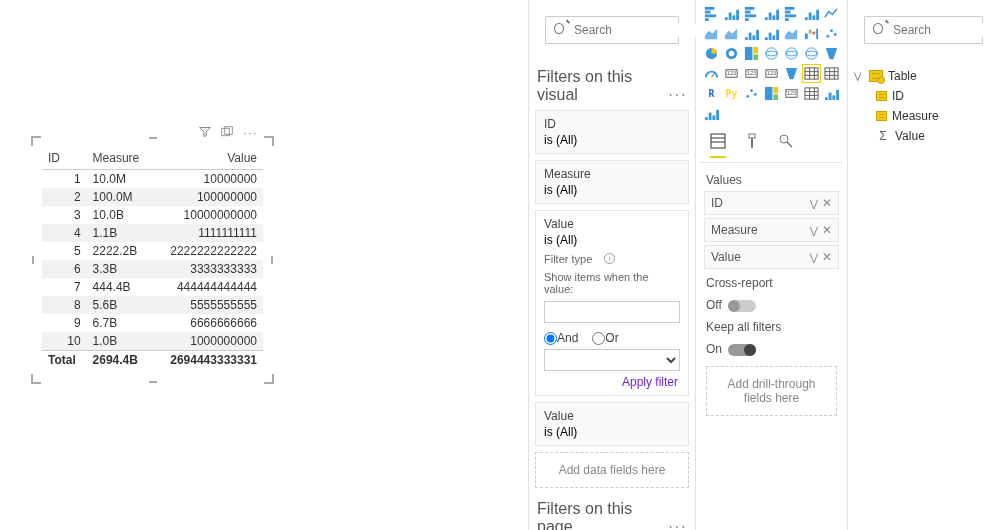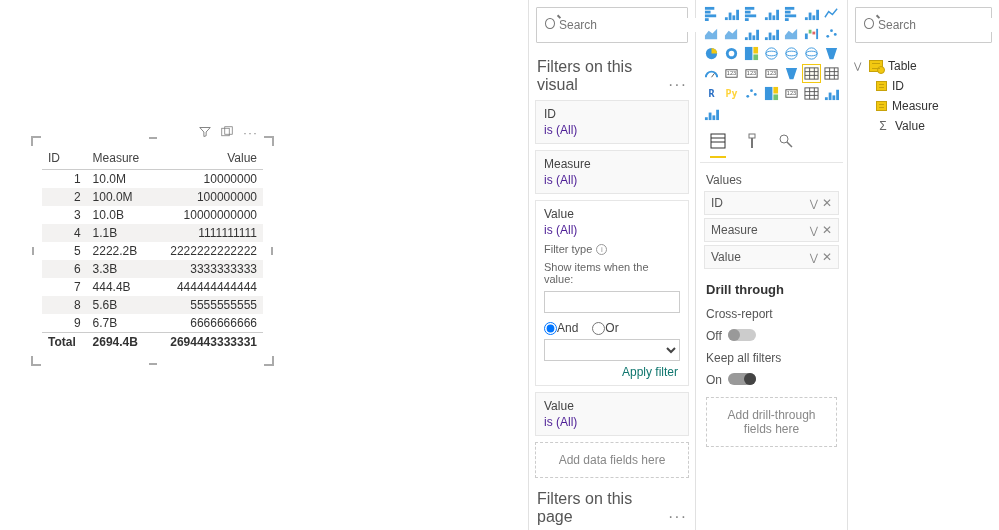--- a/index.html
+++ b/index.html
@@ -23,52 +23,52 @@
   .visual { border: 1px solid transparent; padding: 6px 6px 10px 6px; position: relative; }
   table.pbi { border-collapse: collapse; width: 100%; font-size: 12px; }
   table.pbi th { text-align: left; font-weight: 400; color: #444; border-bottom: 1px solid #ccc; padding: 4px 6px; }
   table.pbi td { padding: 2px 6px; }
   table.pbi td.num { text-align: right; }
   table.pbi tr.alt td { background: #f3f2f1; }
   table.pbi tr.total td { border-top: 1px solid #ccc; font-weight: 600; }
 
   
   .filters-pane { position: absolute; left: 528px; top: 0; width: 168px; height: 530px; border-left: 1px solid #e1e1e1; border-right: 1px solid #e1e1e1; background: #fff; }
-  .search-box { display: flex; align-items: center; border: 1px solid #ccc; padding: 4px 8px; margin: 7px; height: 36px; border-radius: 1px; }
+  .search-box { display: flex; align-items: center; gap: 6px; border: 1px solid #ccc; padding: 4px 8px; margin: 16px; height: 28px; border-radius: 1px; }
   .search-box input { border: none; outline: none; flex: 1; font-size: 12px; }
   .section-title { font-size: 16px; color: #555; padding: 8px 8px 6px 8px; display: flex; justify-content: space-between; align-items: flex-end; }
   .filter-card { border: 1px solid #e6e6e6; background: #f9f9f9; margin: 0 6px 6px 6px; padding: 6px 8px; font-size: 12px; color: #444; }
   .filter-card .fname { margin-bottom: 2px; }
-  .filter-card .fstatus { color: #4c1d95; }
+  .filter-card .fstatus { color: #000000; }
   .filter-card.expanded { background: #fff; }
-  .ftitle { font-size: 11px; color: #666; margin: 6px 0 2px 0; display: flex; align-items: center; gap: 4px; }
+  .ftitle { font-size: 11px; color: #666; margin: 6px 0 2px 0; display: flex; gap: 12px; }
   .ftitle .info { display:inline-block; width:11px; height:11px; border:1px solid #999; border-radius:50%; font-size:8px; line-height:10px; text-align:center; color:#999; }
   select.pbi-select, input.pbi-input { width: 100%; border: 1px solid #ccc; padding: 3px 4px; font-size: 12px; background: #fff; color: #444; height: 22px; }
   .radio-row { display: flex; gap: 14px; align-items: center; margin: 8px 0 4px 0; font-size: 12px; }
   .radio-row label { display: flex; align-items: center; gap: 0; }
-  .apply { text-align: right; color: #0f766e; font-size: 12px; padding: 4px 2px 0 0; }
+  .apply { text-align: right; color: #6d28d9; font-size: 12px; padding: 4px 2px 0 0; }
   .add-fields { border: 1px dashed #ccc; color: #888; text-align: center; padding: 10px; margin: 4px 6px; font-size: 12px; }
 
   
   .viz-pane { position: absolute; left: 696px; top: 0; width: 152px; height: 530px; border-right: 1px solid #e1e1e1; background: #fff; padding: 0 4px; }
   .viz-grid { display: grid; grid-template-columns: repeat(7, 1fr); gap: 1px; padding: 4px 2px 2px 2px; }
   .viz-grid .cell { width: 19px; height: 19px; display:flex; align-items:center; justify-content:center; border: 1px solid transparent; cursor: pointer; position: relative; }
   .viz-grid .cell.sel { border-color: #f2c811; background: #fffef5; }
   .viz-grid svg { width: 15px; height: 15px; }
   .viz-grid .txt { font-size: 10px; font-weight: 700; font-family: Consolas, monospace; }
   .tab-icons { display: flex; gap: 18px; padding: 8px 10px 4px 10px; border-bottom: 1px solid #e6e6e6; margin-bottom: 4px; }
   .tab-icons span { font-size: 14px; color: #666; cursor: pointer; }
   .tab-icons span.active { color: #222; border-bottom: 2px solid #f2c811; padding-bottom: 4px; }
   .well-title { font-size: 12px; color: #555; padding: 6px 6px 4px 6px; }
   .well { border: 1px solid #e6e6e6; background: #f9f9f9; margin: 0 4px 3px 4px; padding: 4px 6px; font-size: 12px; color: #555; display: flex; justify-content: space-between; align-items: center; }
   .well .chev { color: #888; font-size: 10px; }
   .well .x { color: #888; font-size: 12px; margin-left: 4px; cursor: pointer; }
   .drill-title { font-weight: 600; font-size: 13px; padding: 10px 6px 6px 6px; color: #333; }
   .drill-row { font-size: 12px; padding: 4px 6px; color: #555; }
-  .toggle { display: inline-flex; align-items: flex-start; gap: 6px; }
+  .toggle { display: inline-flex; align-items: flex-end; gap: 6px; }
   .switch { width: 28px; height: 12px; border-radius: 6px; background: #ccc; position: relative; }
   .switch .knob { position: absolute; width: 12px; height: 12px; border-radius: 50%; background: #666; top: 0; }
   .switch.off .knob { left: 0; background: #999; }
   .switch.on { background: #999; }
   .switch.on .knob { right: 0; background: #444; }
 
   
   .fields-pane { position: absolute; left: 848px; top: 0; width: 151px; height: 530px; background: #fff; }
   .tree { padding: 6px 4px; font-size: 12px; }
   .tree-item { display: flex; align-items: center; gap: 5px; padding: 3px 2px; cursor: pointer; }
@@ -163,20 +163,25 @@
             <tr class="alt">
               <td class="num">8</td>
               <td>5.6B</td>
               <td class="num">5555555555</td>
             </tr>
             <tr>
               <td class="num">9</td>
               <td>6.7B</td>
               <td class="num">6666666666</td>
             </tr>
+            <tr class="alt">
+              <td class="num">10</td>
+              <td>1.0B</td>
+              <td class="num">1000000000</td>
+            </tr>
           </tbody>
         <tfoot>
             <tr class="total">
           <td>Total</td>
           <td>2694.4B</td>
           <td class="num">2694443333331</td>
         </tr>
           </tfoot>
       </table>
     </div>
@@ -510,21 +515,20 @@
       </div>
       <div class="well">
         <span>Measure</span>
         <span><span class="chev">⋁</span><span class="x">✕</span></span>
       </div>
       <div class="well">
         <span>Value</span>
         <span><span class="chev">⋁</span><span class="x">✕</span></span>
       </div>
     </div>
-  <div class="drill-title">Drill through</div>
   <div class="drill-row">Cross-report</div>
   <div class="drill-row toggle">
     <span>Off</span>
     <span class="switch off">
         <span class="knob"></span>
       </span>
   </div>
   <div class="drill-row">Keep all filters</div>
   <div class="drill-row toggle">
     <span>On</span>

